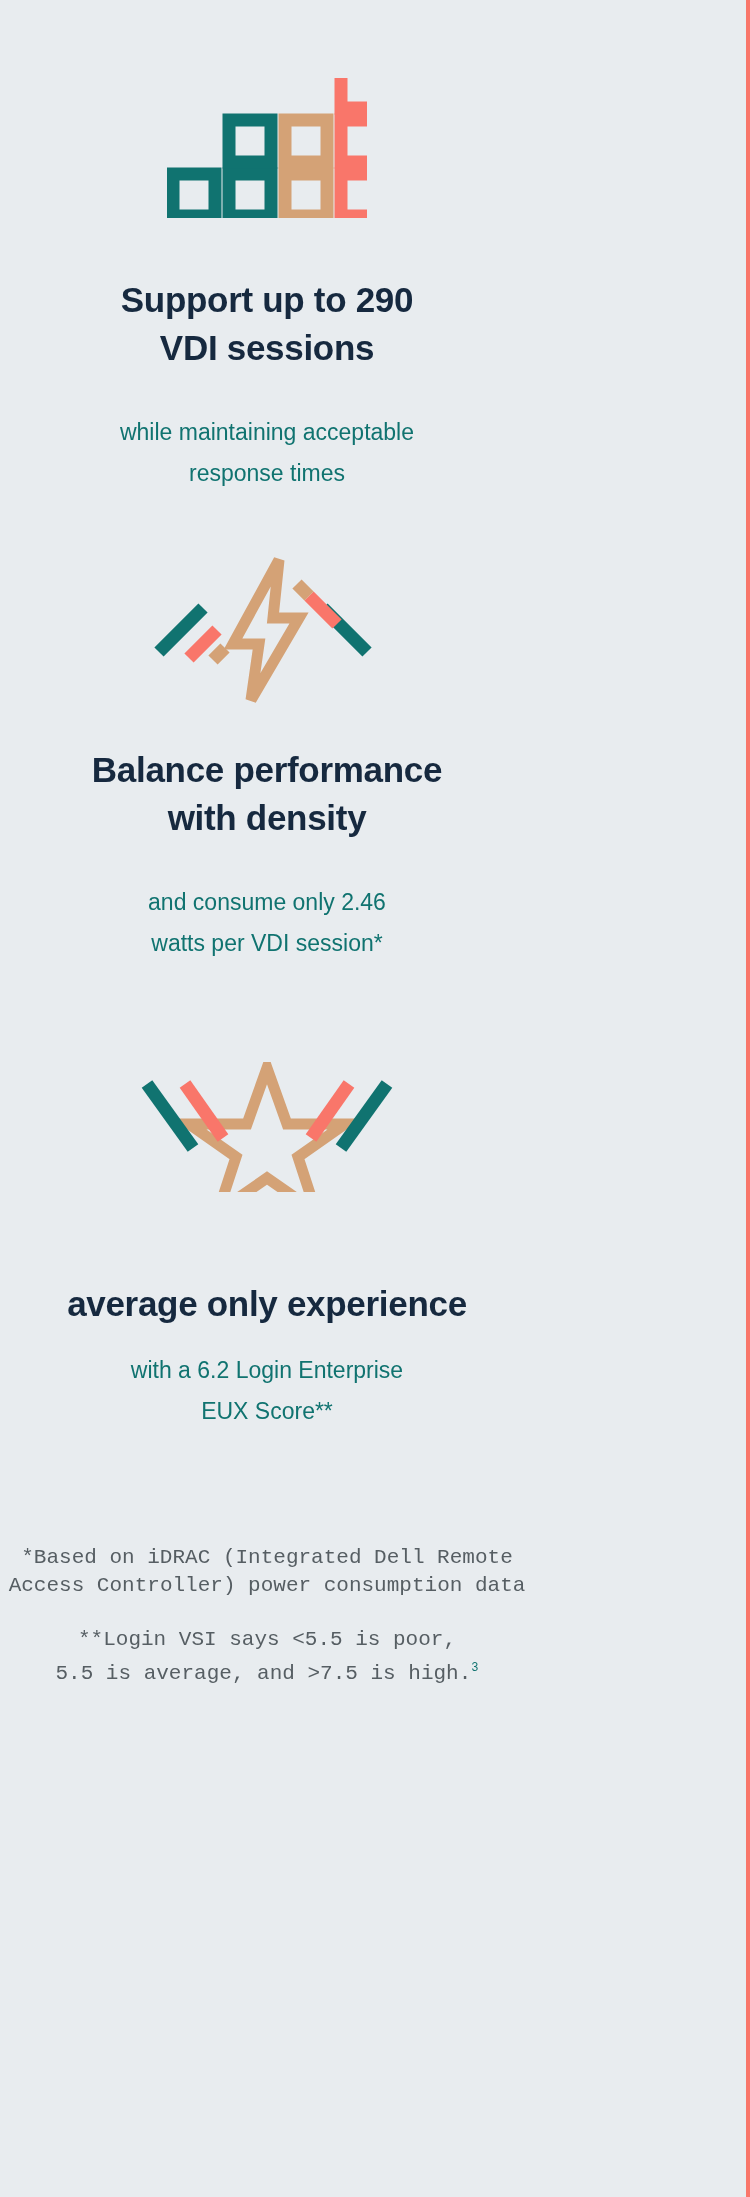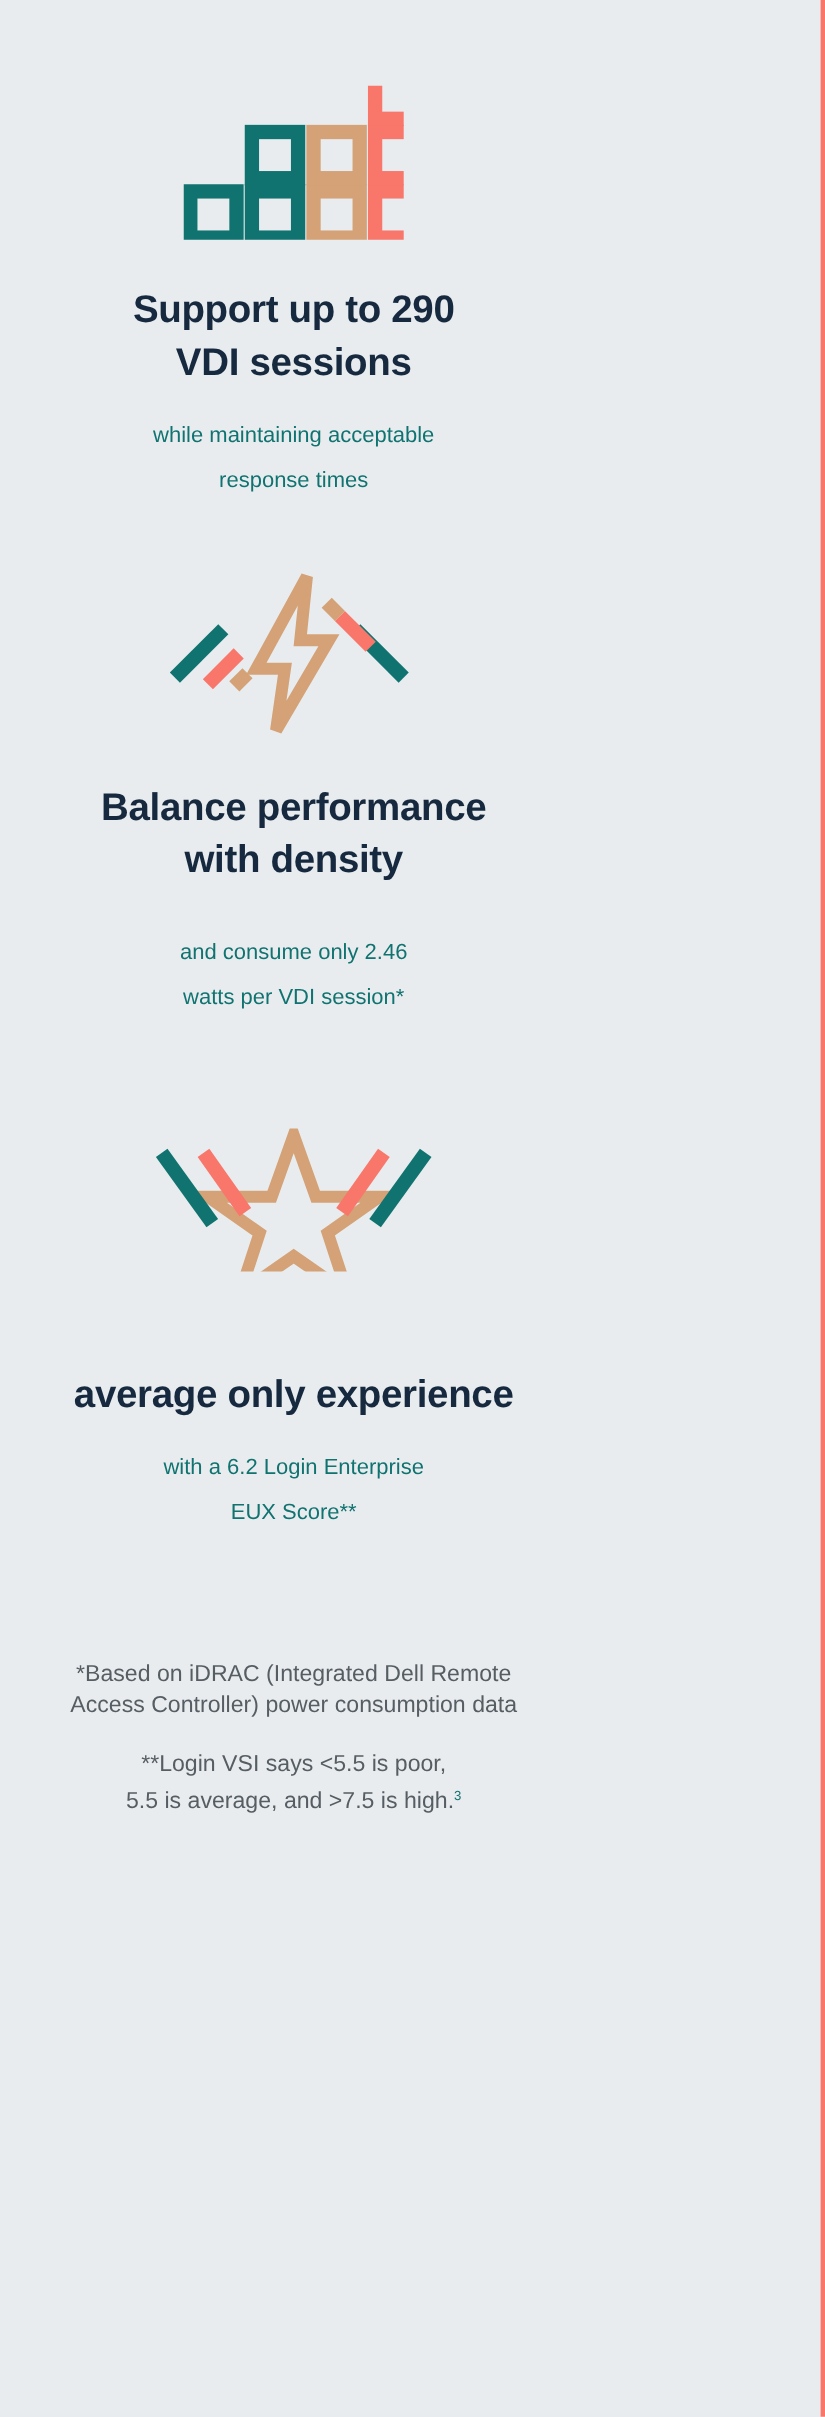--- a/index.html
+++ b/index.html
@@ -45,29 +45,30 @@
   h2.headline {
     color:#16293f;
     font-size:35px;
     line-height:48px;
     font-weight:bold;
     text-align:center;
     letter-spacing:-0.3px;
   }
   p.subline {
     color:#107370;
-    font-size:20px;
+    font-size:23px;
     line-height:41px;
     font-weight:normal;
     text-align:center;
   }
 
   .footnotes {
     width:100%;
     text-align:center;
+    font-family:Liberation Mono, monospace;
   }
   .footnote {
     color:#565e63;
     font-size:21px;
     line-height:28px;
     text-align:center;
   }
   .footnote sup {
     font-size:12px;
     vertical-align:super;
@@ -75,21 +76,21 @@
   }
   .fn-gap { height:26px; }
 </style>
 </head>
 <body>
 
 <div id="page">
 
   <div class="content">
 
-    <div class="block" style="margin-top:78px;">
+    <div class="block" style="margin-top:78px;gap:18px;">
       <div class="icon-wrap">
         <svg width="200" height="140" viewBox="0 0 200 140" aria-hidden="true">
 
           <rect x="6" y="96" width="42" height="42" fill="none" stroke="#107370" stroke-width="13"></rect>
 
           <rect x="62" y="96" width="42" height="42" fill="none" stroke="#107370" stroke-width="13"></rect>
           <rect x="62" y="42" width="42" height="42" fill="none" stroke="#107370" stroke-width="13"></rect>
 
           <rect x="118" y="96" width="42" height="42" fill="none" stroke="#d4a276" stroke-width="13"></rect>
           <rect x="118" y="42" width="42" height="42" fill="none" stroke="#d4a276" stroke-width="13"></rect>

